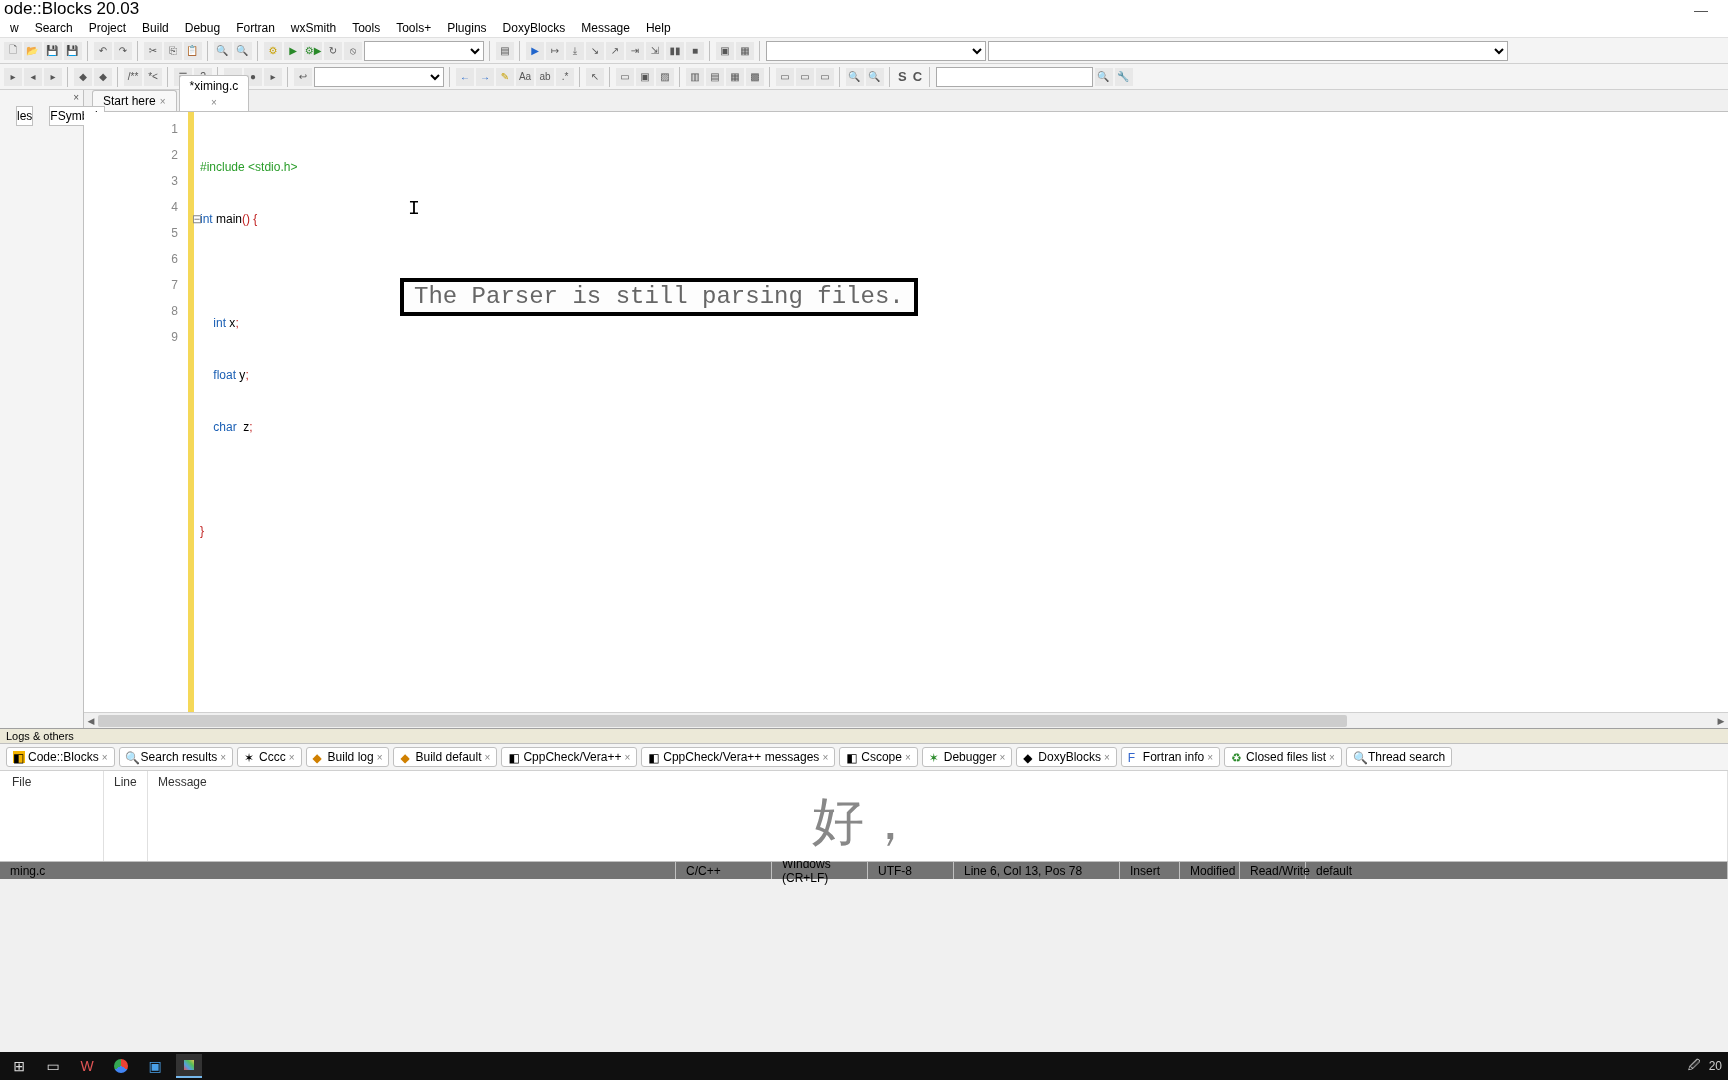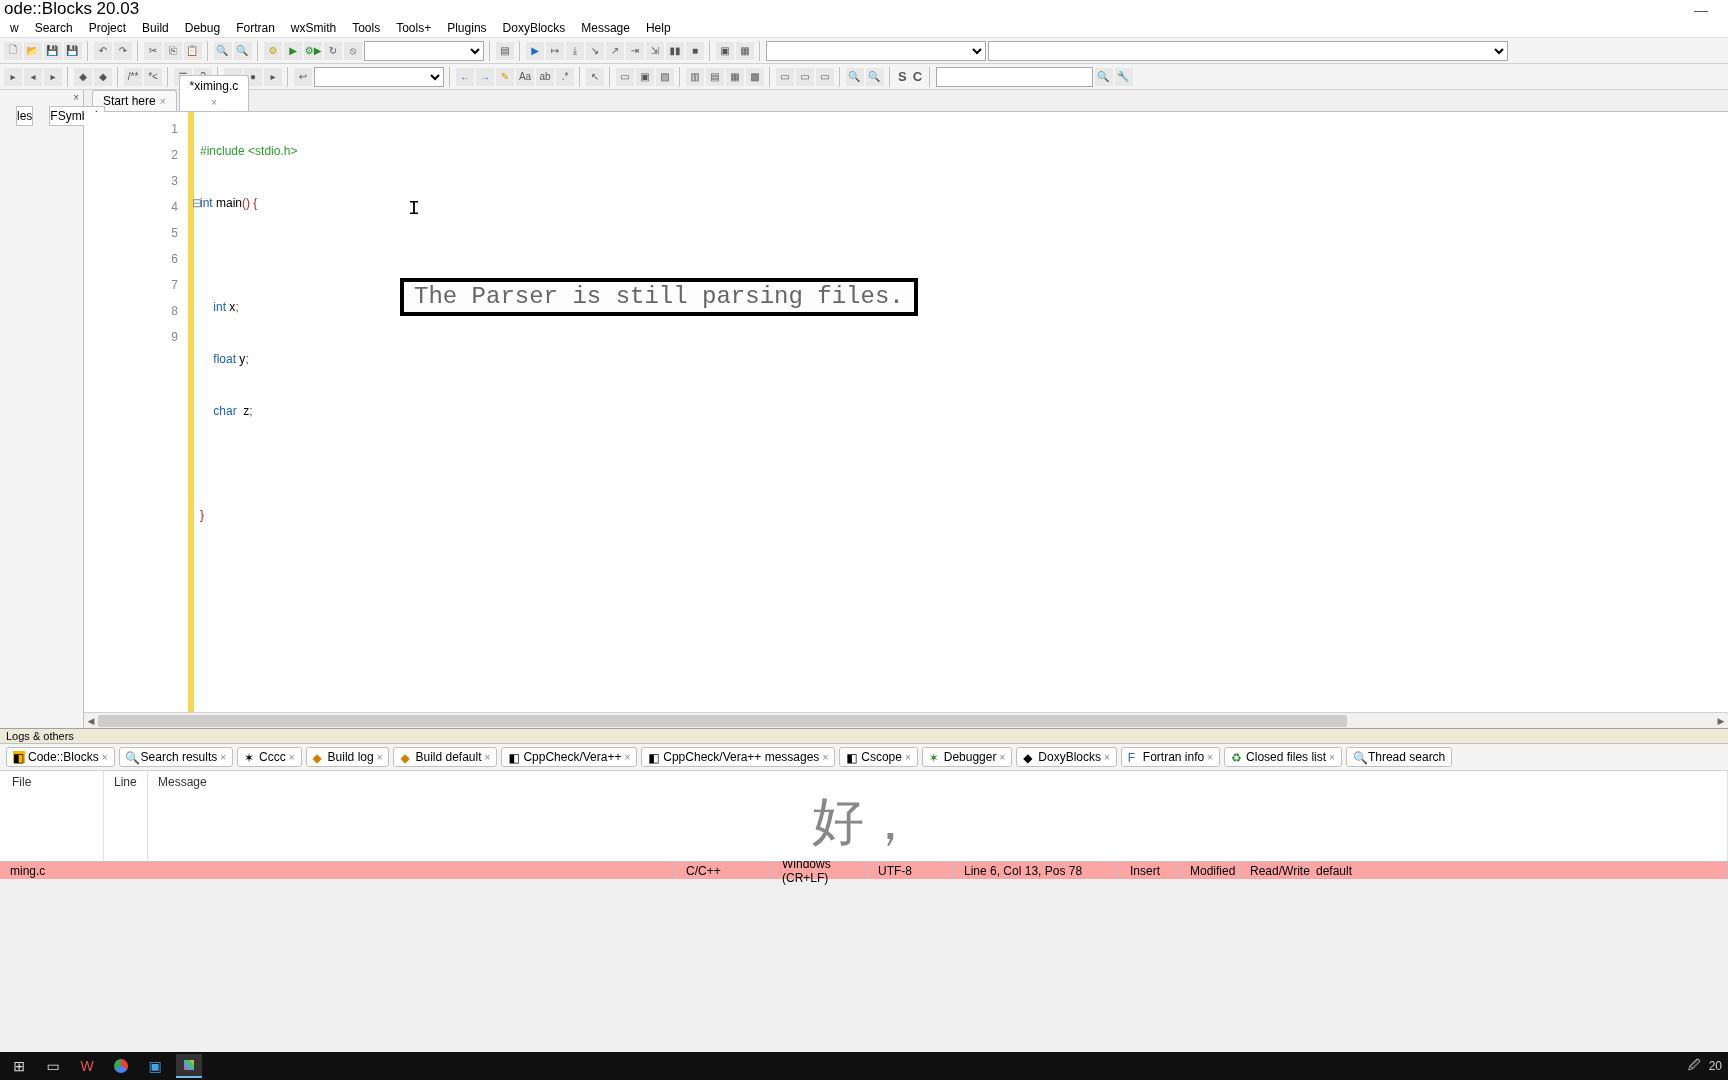--- a/index.html
+++ b/index.html
@@ -36,21 +36,21 @@
 
 .editor-area { flex: 1; background: #fff; display: flex; flex-direction: column; }
 .doc-tabs { height: 22px; background: #f0f0f0; border-bottom: 1px solid #c0c0c0; display: flex; align-items: flex-end; padding-left: 8px; }
 .doc-tab { padding: 3px 10px; background: #f8f8f8; border: 1px solid #c0c0c0; border-bottom: none; margin-right: 2px; font-size: 11px; display: flex; align-items: center; gap: 4px; border-radius: 3px 3px 0 0; margin-top: 21px; }
 .doc-tab.active { background: #fff; flex-direction: column; }
 .doc-tab .x { color: #888; font-size: 10px; }
 
 .code-editor { flex: 1; display: flex; position: relative; background: #fff; }
 .gutter { width: 110px; background: #fff; text-align: right; padding-right: 10px; font-family: "Courier New", monospace; font-size: 24px; color: #888; line-height: 26px; padding-top: 4px; border-right: 6px solid #f5d858; }
 .gutter div { height: 26px; }
-.code { flex: 1; font-family: "Courier New", monospace; font-size: 24px; line-height: 26px; padding-top: 0; padding-left: 6px; position: relative; white-space: pre; }
+.code { flex: 1; font-family: "Courier New", monospace; font-size: 24px; line-height: 26px; padding-top: 16px; padding-left: 6px; position: relative; white-space: pre; }
 .code .ln { height: 26px; display: block; }
 .kw-pp { color: #2a9d2a; }
 .kw-type { color: #1a5fb4; }
 .kw-fn { color: #000; }
 .paren { color: #c02020; }
 .brace { color: #c02020; }
 .semi { color: #c02020; }
 .txt { color: #000; }
 .fold { color: #888; position: absolute; left: -2px; }
 .tooltip-box { position: absolute; left: 206px; top: 166px; border: 4px solid #000000; background: #fdfdfd; padding: 2px 10px; font-family: "Courier New", monospace; font-size: 24px; color: #666; }
@@ -70,21 +70,21 @@
 .log-tab .ico { width: 12px; height: 12px; display: inline-block; }
 .log-tab .x { color: #888; font-size: 10px; }
 .log-body { height: 90px; background: #fff; display: flex; font-family: "Courier New", monospace; font-size: 13px; color: #333; position: relative; }
 .log-body .col { padding: 4px 10px; border-right: 1px solid #e0e0e0; }
 .log-body .c1 { width: 104px; padding-left: 12px; }
 .log-body .c2 { width: 44px; }
 .log-body .c3 { flex: 1; }
 .subtitle-overlay { position: absolute; left: 50%; transform: translateX(-50%); bottom: 4px; font-size: 52px; color: #888; font-family: "Microsoft YaHei", sans-serif; }
 
 
-.statusbar1 { height: 18px; background: #fca5a5; border-top: 1px solid #c0c0c0; display: flex; align-items: center; font-size: 11px; }
+.statusbar1 { height: 18px; background: #737373; border-top: 1px solid #c0c0c0; display: flex; align-items: center; font-size: 11px; }
 .statusbar1 .cell { padding: 0 10px; border-right: 1px solid #c0c0c0; height: 100%; display: flex; align-items: center; }
 .statusbar1 .cell.first { flex: 0 0 676px; }
 .statusbar1 .cell.lang { width: 96px; }
 .statusbar1 .cell.eol { width: 96px; }
 .statusbar1 .cell.enc { width: 86px; }
 .statusbar1 .cell.pos { width: 166px; }
 .statusbar1 .cell.ins { width: 60px; }
 .statusbar1 .cell.mod { width: 60px; }
 .statusbar1 .cell.rw { width: 66px; }
 .statusbar1 .cell.prof { flex: 1; }

